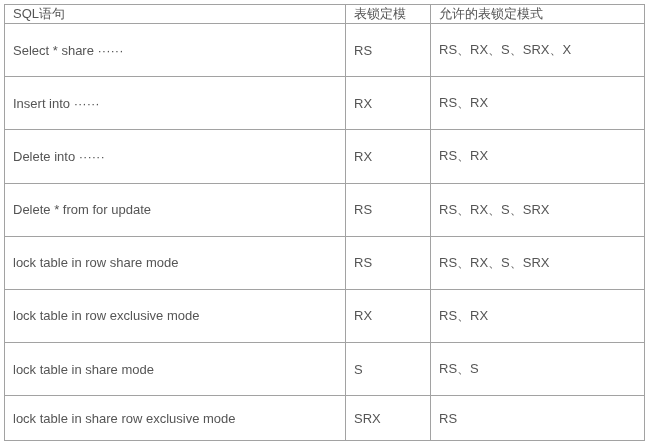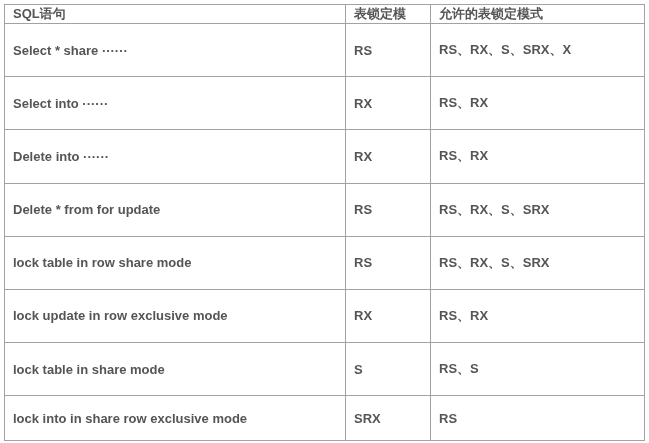--- a/index.html
+++ b/index.html
@@ -21,21 +21,21 @@
     left: 4px;
     top: 4px;
     width: 640px;
     height: 437px;
     border-collapse: collapse;
     table-layout: fixed;
   }
   table.lock-table td, table.lock-table th {
     border: 1px solid #a2a2a2;
     font-size: 13px;
-    font-weight: bold;
+    font-weight: normal;
     color: #555555;
     text-align: left;
     vertical-align: middle;
     padding: 0 0 0 8px;
     white-space: nowrap;
     overflow: hidden;
     background: #ffffff;
   }
   col.c1 { width: 341px; }
   col.c2 { width: 85px; }
@@ -58,49 +58,49 @@
         <th>允许的表锁定模式</th>
       </tr>
     </thead>
     <tbody>
       <tr>
         <td>Select * share ······</td>
         <td>RS</td>
         <td>RS、RX、S、SRX、X</td>
       </tr>
       <tr>
-        <td>Select into ······</td>
+        <td>Insert into ······</td>
         <td>RX</td>
         <td>RS、RX</td>
       </tr>
       <tr>
         <td>Delete into ······</td>
         <td>RX</td>
         <td>RS、RX</td>
       </tr>
       <tr>
         <td>Delete * from for update</td>
         <td>RS</td>
         <td>RS、RX、S、SRX</td>
       </tr>
       <tr>
         <td>lock table in row share mode</td>
         <td>RS</td>
         <td>RS、RX、S、SRX</td>
       </tr>
       <tr>
-        <td>lock update in row exclusive mode</td>
+        <td>lock table in row exclusive mode</td>
         <td>RX</td>
         <td>RS、RX</td>
       </tr>
       <tr>
         <td>lock table in share mode</td>
         <td>S</td>
         <td>RS、S</td>
       </tr>
       <tr>
-        <td>lock into in share row exclusive mode</td>
+        <td>lock table in share row exclusive mode</td>
         <td>SRX</td>
         <td>RS</td>
       </tr>
     </tbody>
   </table>
 </div>
 
 </body></html>

